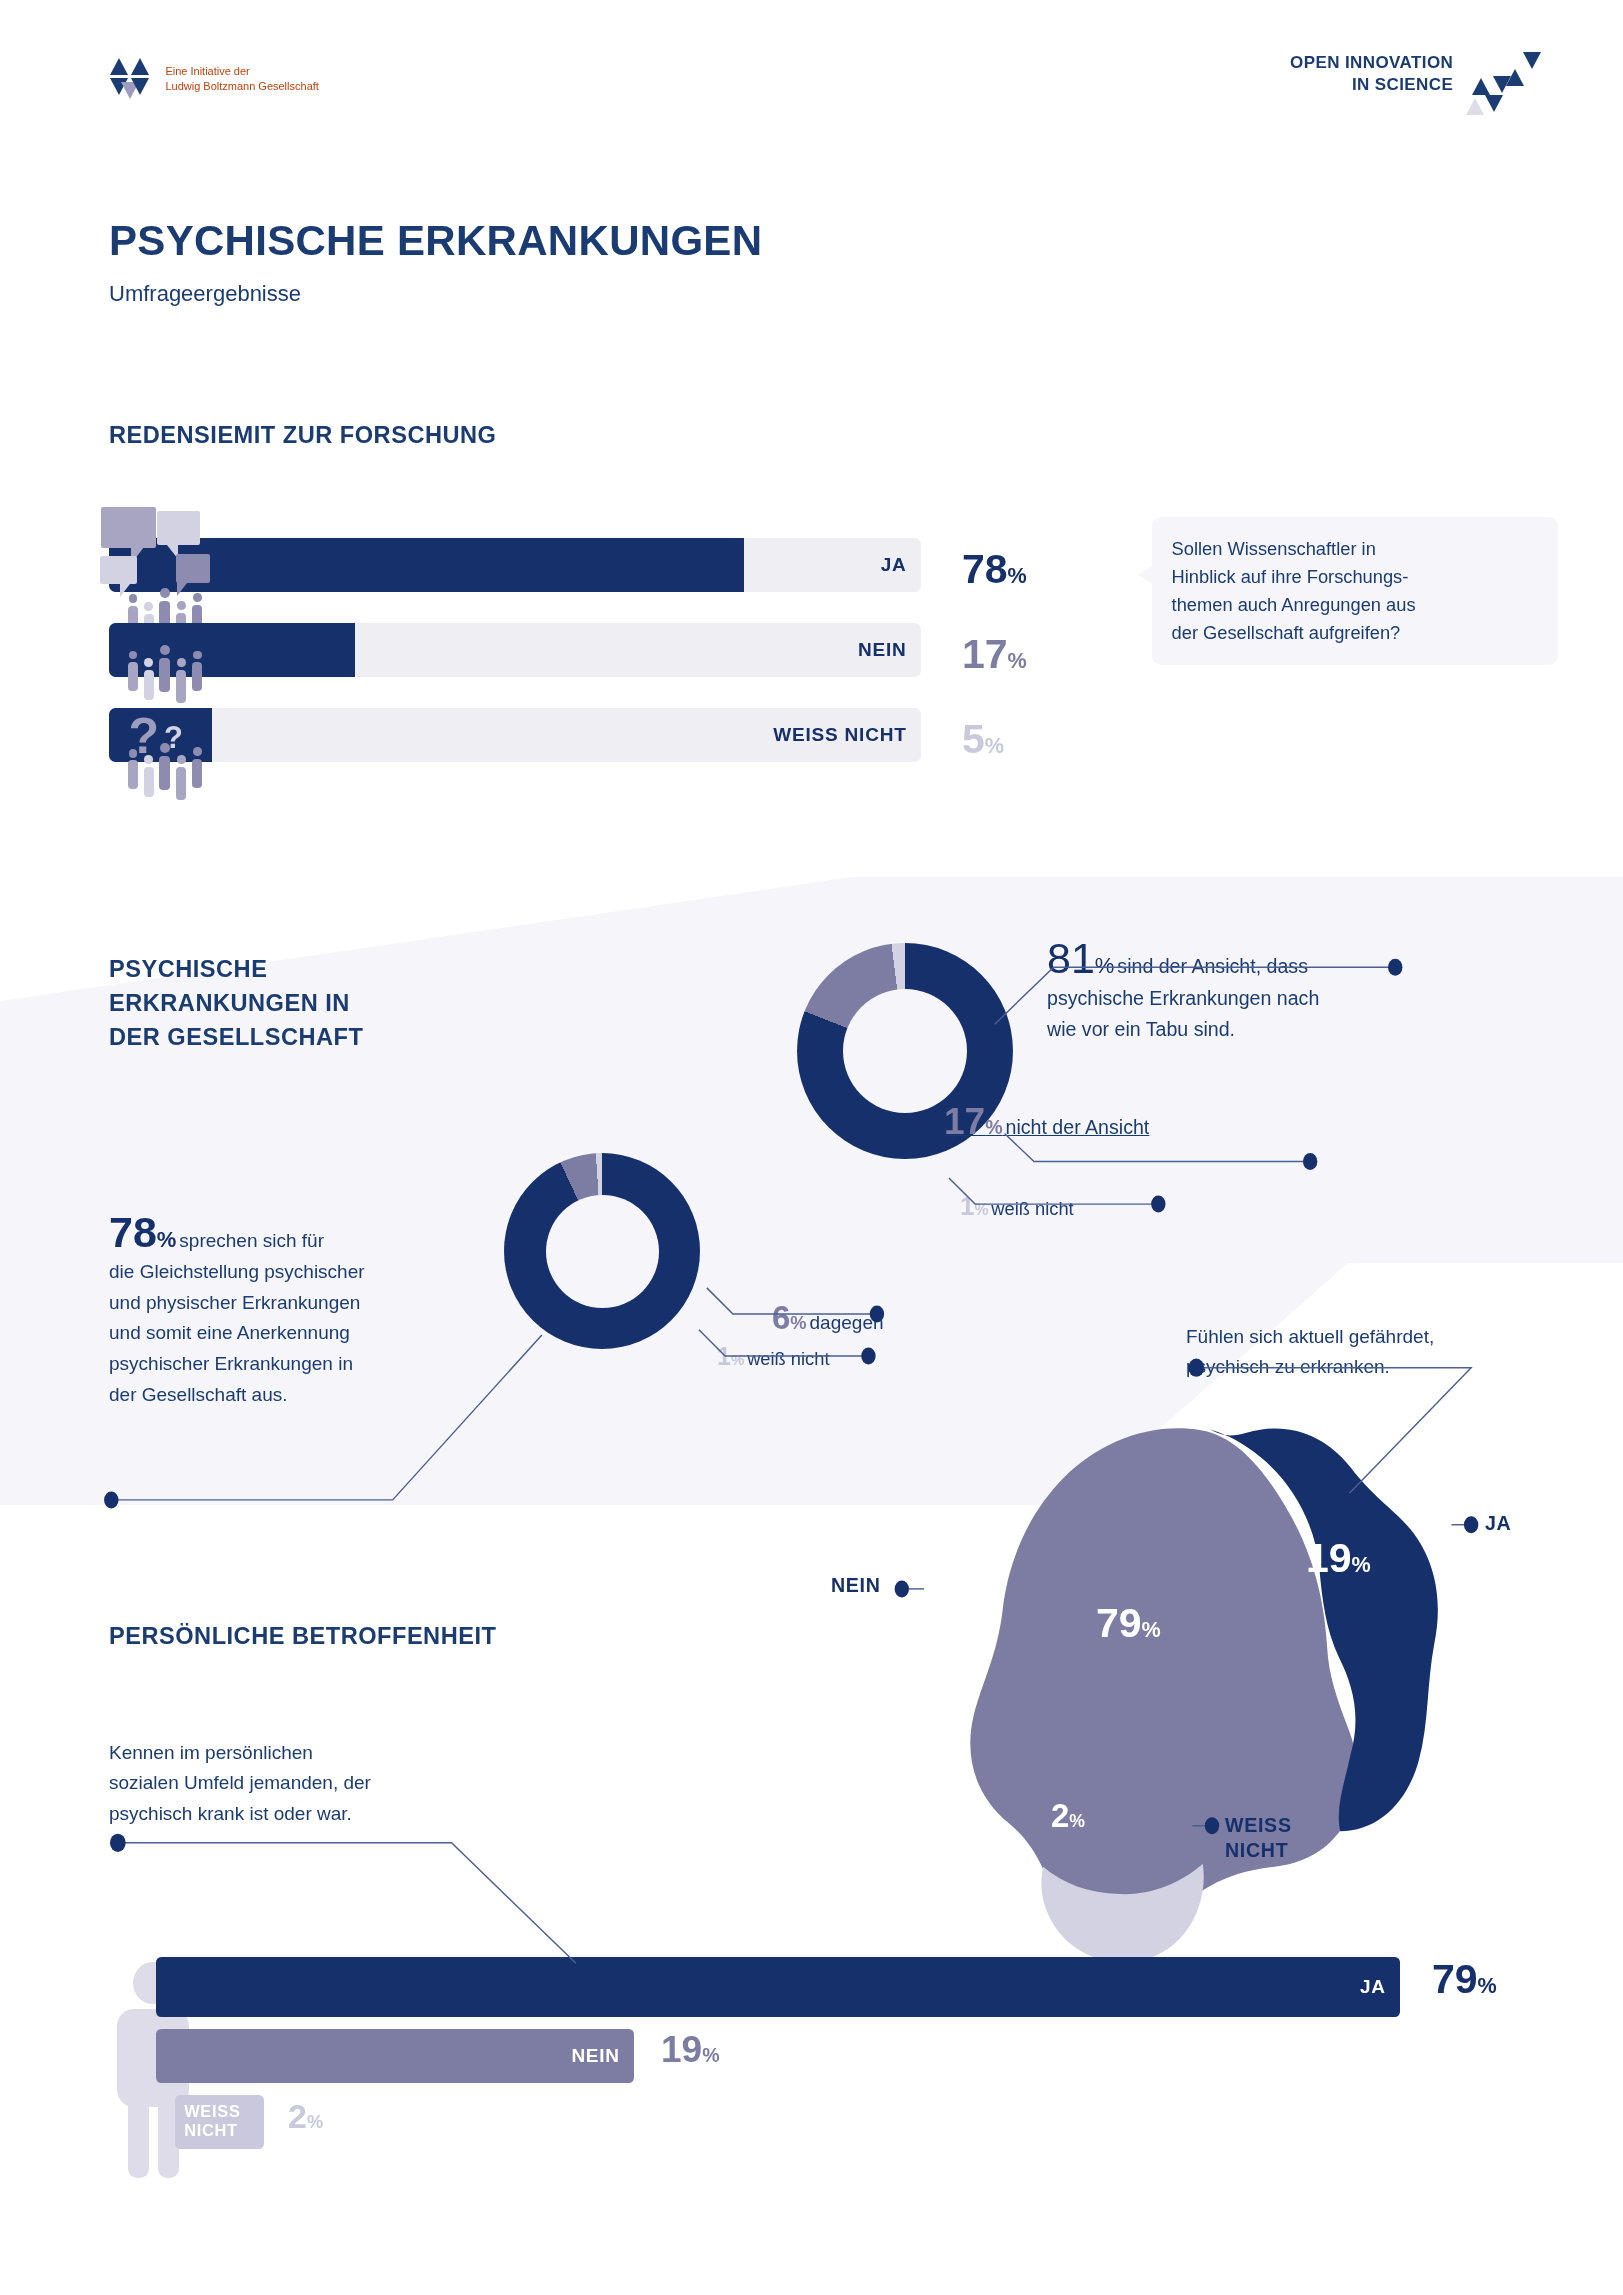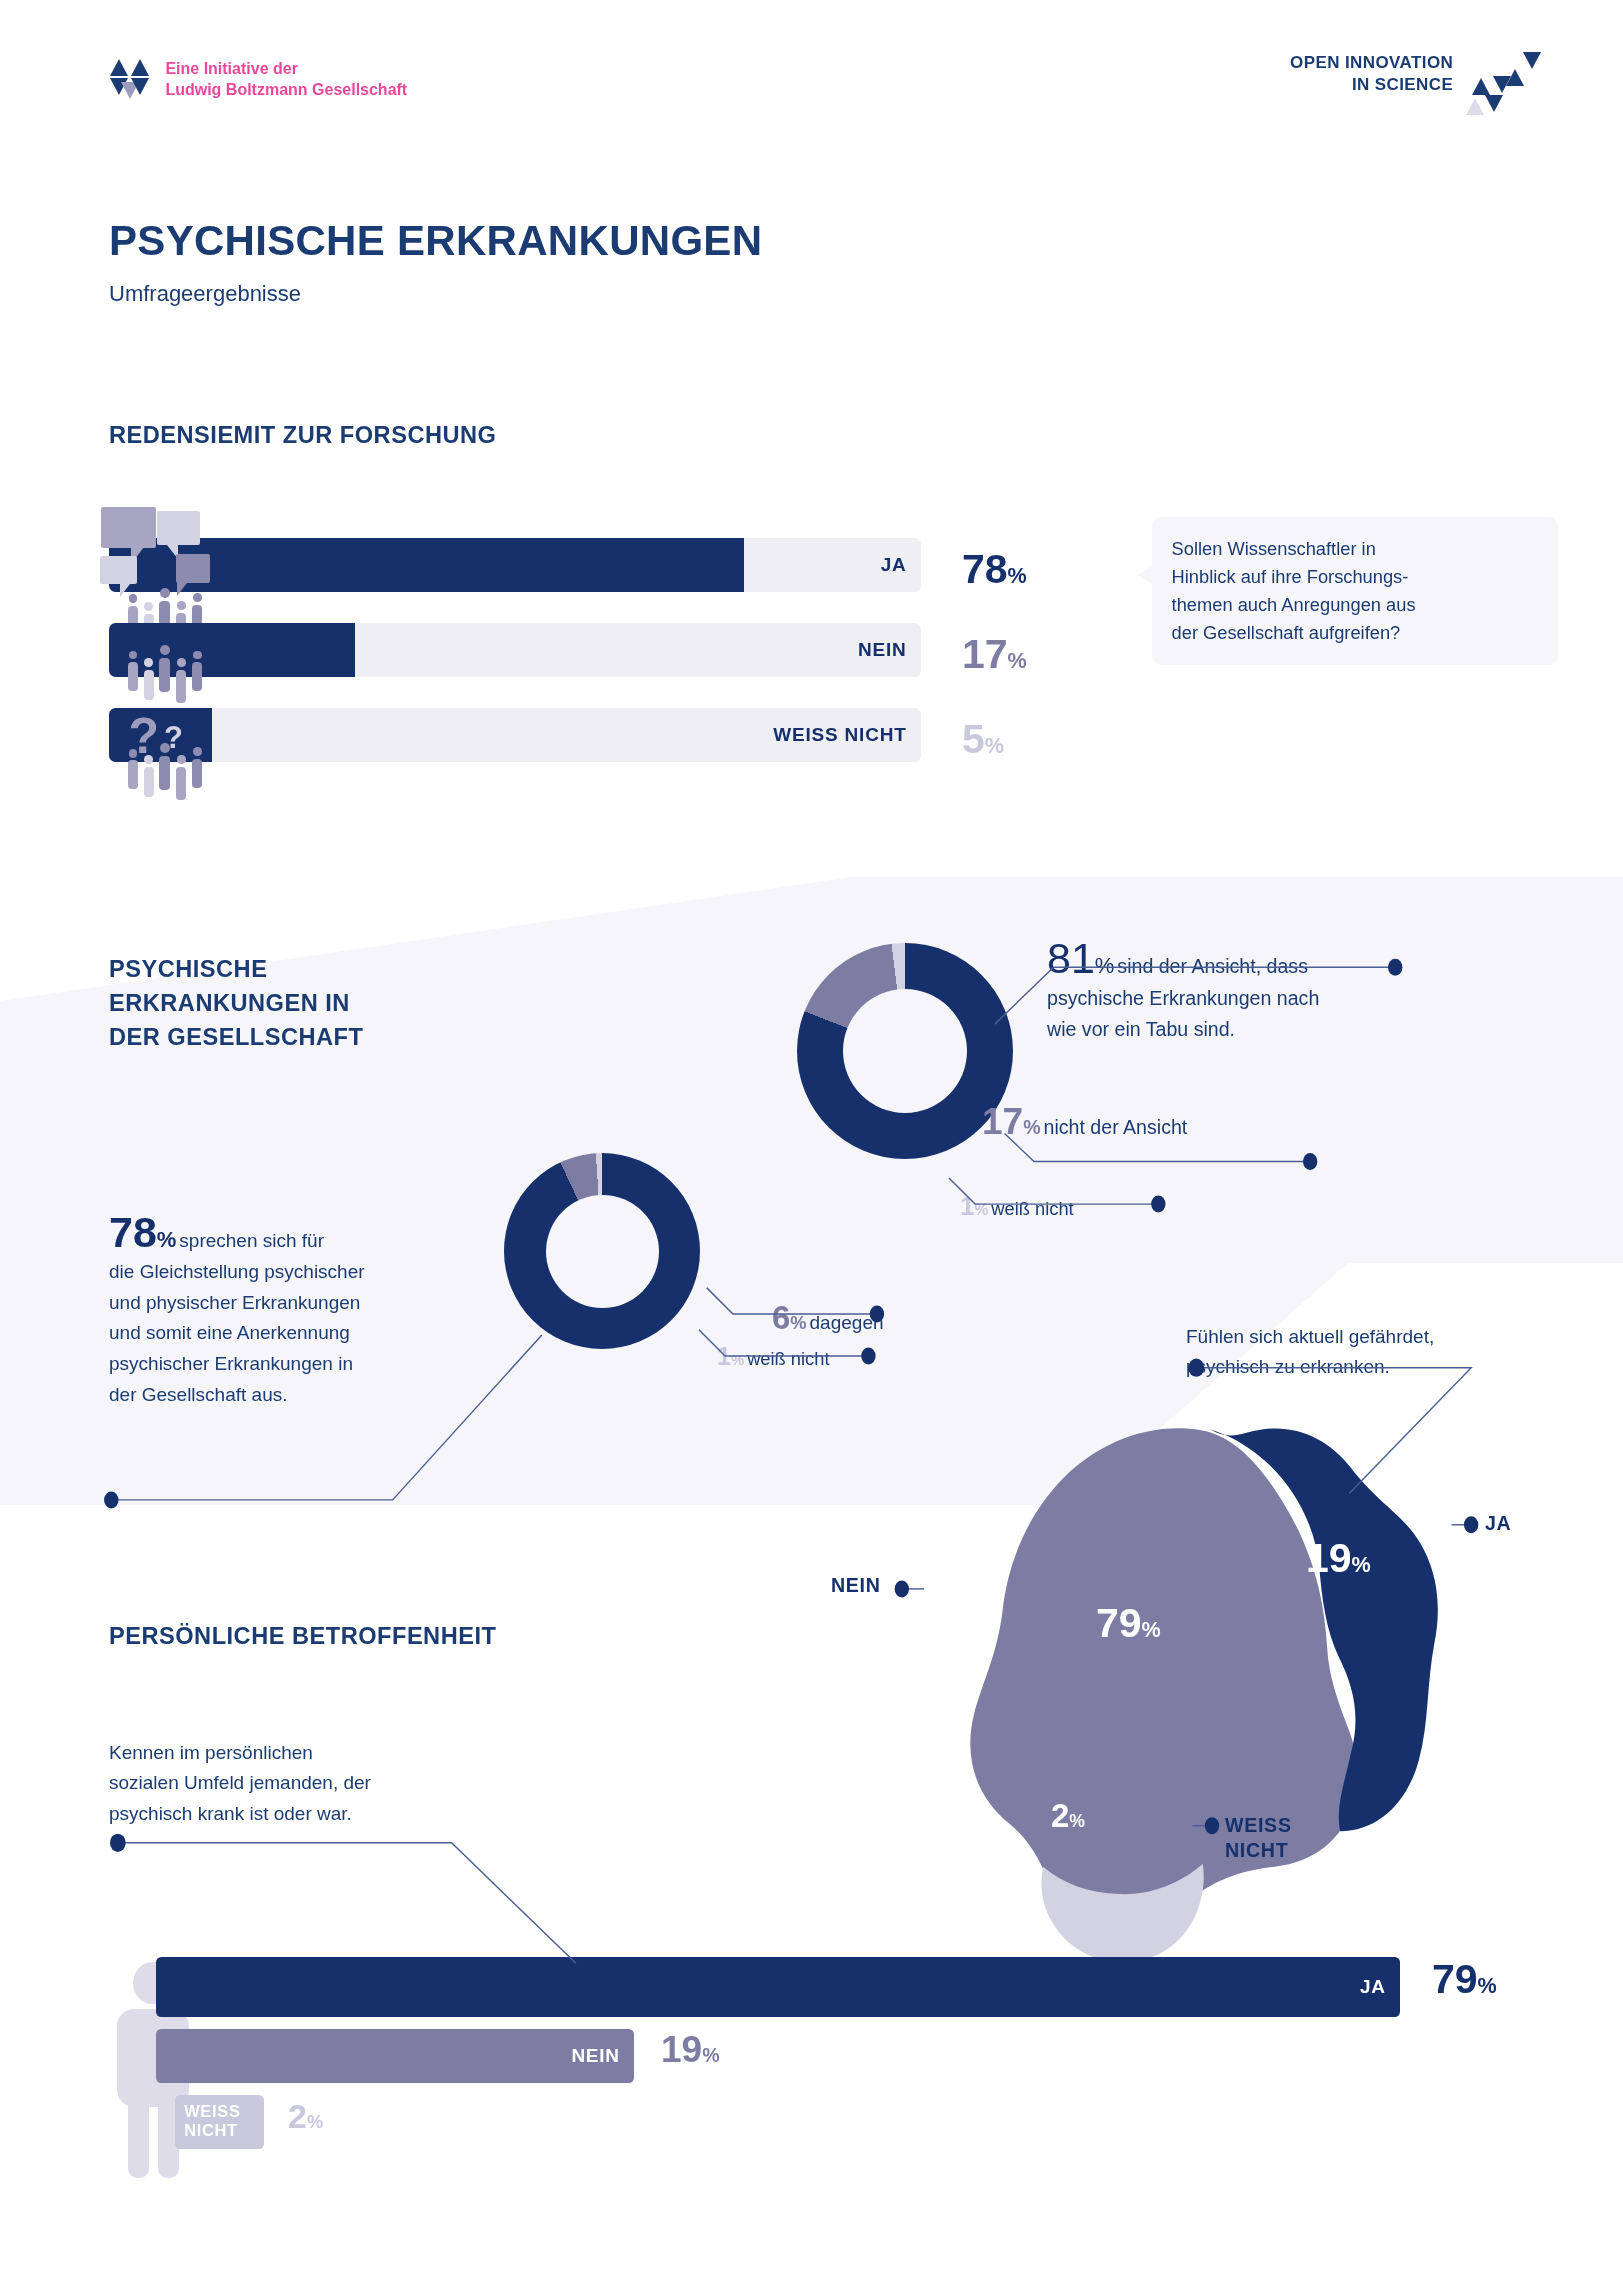--- a/index.html
+++ b/index.html
@@ -24,21 +24,21 @@
     clip-path:polygon(0 0, 1623px 0, 1623px 59px, 1348px 59px, 1073px 301px, 0 301px);
   }
 
   
   #logo-lbg{position:absolute;left:110px;top:58px;display:flex;align-items:center;gap:14.4px;}
   .lbg-mark{position:relative;width:41px;height:41px;}
   .tri{position:absolute;width:0;height:0;}
   .tri-up{border-left:9.8px solid transparent;border-right:9.8px solid transparent;border-bottom:17px solid #1b3c72;}
   .tri-dn{border-left:9.8px solid transparent;border-right:9.8px solid transparent;border-top:17px solid #1b3c72;}
   .tri-dn-l{border-left:9.8px solid transparent;border-right:9.8px solid transparent;border-top:17px solid #9e9cbd;}
-  .lbg-text{font-size:16px;line-height:1.32;color:#ec4899;font-weight:700;white-space:pre-line;}
+  .lbg-text{font-size:11px;line-height:1.32;color:#c2410c;font-weight:400;white-space:pre-line;}
 
   #logo-ois{position:absolute;right:79px;top:52px;display:flex;align-items:flex-start;gap:11.8px;}
   #ois-words{font-size:17px;font-weight:700;line-height:1.28;text-align:right;color:#1b3c72;letter-spacing:0.4px;white-space:pre-line;}
   #ois-mark{position:relative;width:79px;height:65px;}
   #ois-mark .t{position:absolute;width:0;height:0;}
 
   
   #page-title{position:absolute;left:109px;top:217px;font-size:42px;font-weight:700;letter-spacing:0.3px;color:#1b3c72;}
   #page-subtitle{position:absolute;left:109px;top:281px;font-size:22px;font-weight:400;color:#1b3c72;}
 
@@ -77,21 +77,21 @@
   .donut .hole{position:absolute;border-radius:50%;background:#f6f5f9;}
   #donut81{left:797px;top:943px;width:216px;height:216px;}
   #donut81 .hole{left:46px;top:46px;width:124px;height:124px;}
   #donut93{left:504px;top:1153px;width:196px;height:196px;}
   #donut93 .hole{left:42px;top:42px;width:113px;height:113px;}
 
   #stat81{position:absolute;left:1047px;top:937px;width:393px;}
   #stat81 .num{font-size:43px;font-weight:400;color:#15306b;line-height:1;}
   #stat81 .num .u{font-size:22px;}
   #stat81 .txt{font-size:19.6px;line-height:1.62;color:#1b3c72;}
-  #stat17{position:absolute;left:982px;top:1101px;}
+  #stat17{position:absolute;left:944px;top:1101px;text-decoration:underline;}
   #stat17 .num{font-size:37px;font-weight:700;color:#7d7ca3;}
   #stat17 .num .u{font-size:19.6px;}
   #stat17 .txt{font-size:19.6px;color:#1b3c72;}
   #stat1a{position:absolute;left:960px;top:1191px;}
   #stat1a .num{font-size:26px;font-weight:700;color:#c9c8dc;}
   #stat1a .num .u{font-size:15.7px;}
   #stat1a .txt{font-size:18.3px;color:#1b3c72;}
 
   #stat93{position:absolute;left:109px;top:1211px;width:425px;}
   #stat93 .num{font-size:43px;font-weight:700;color:#15306b;line-height:1;}

